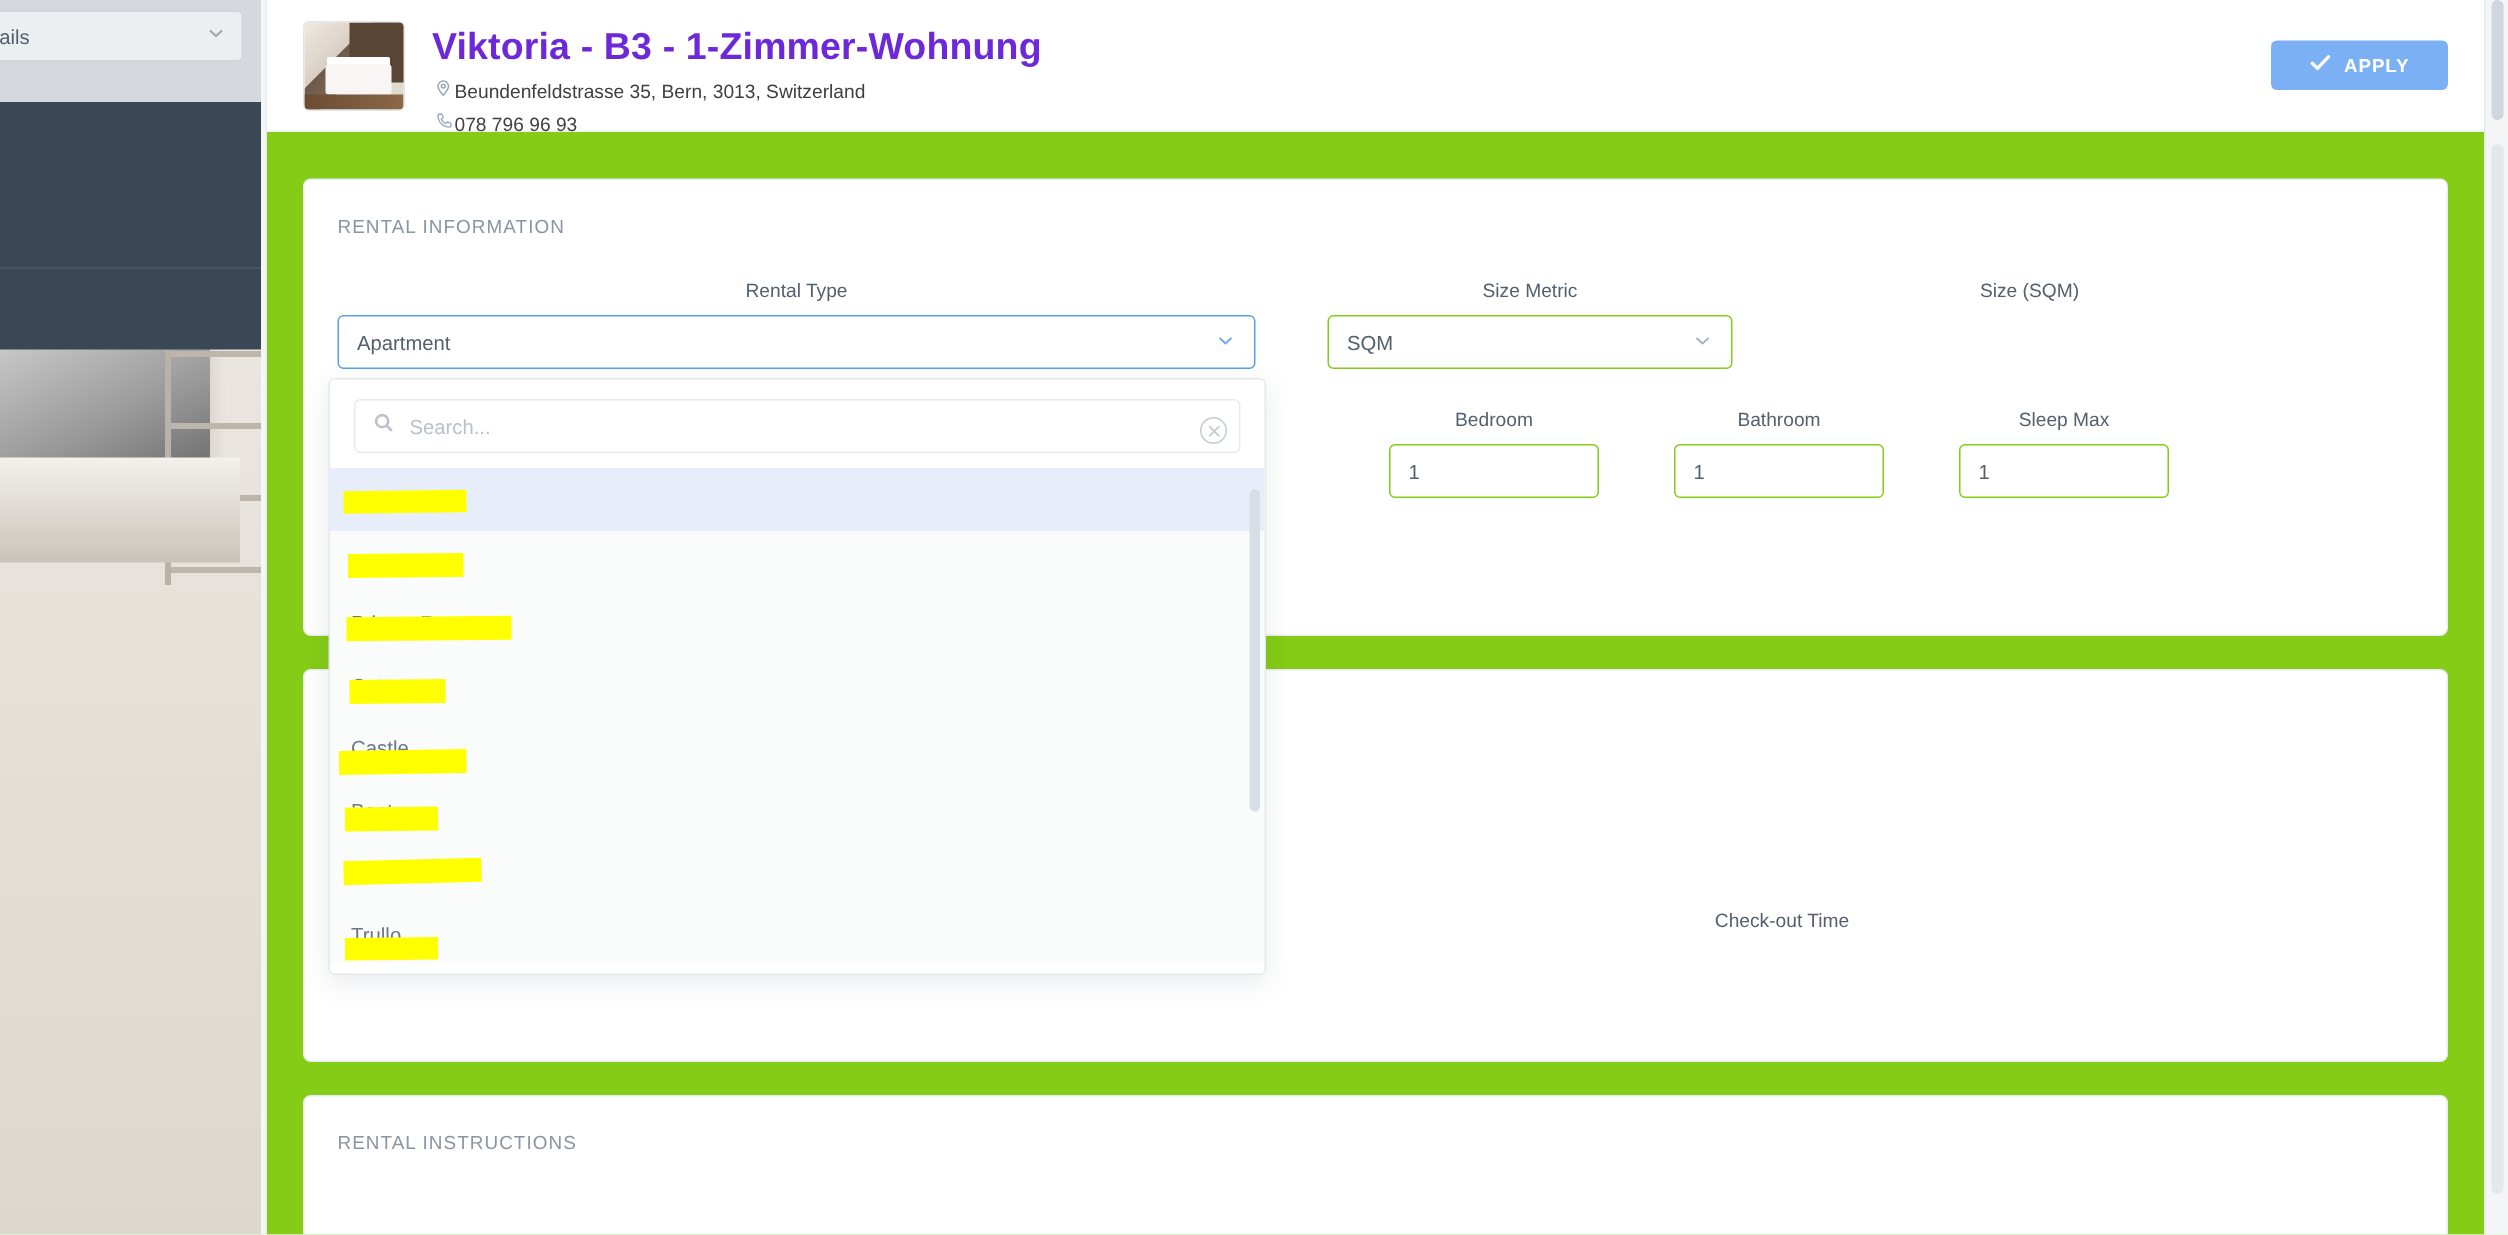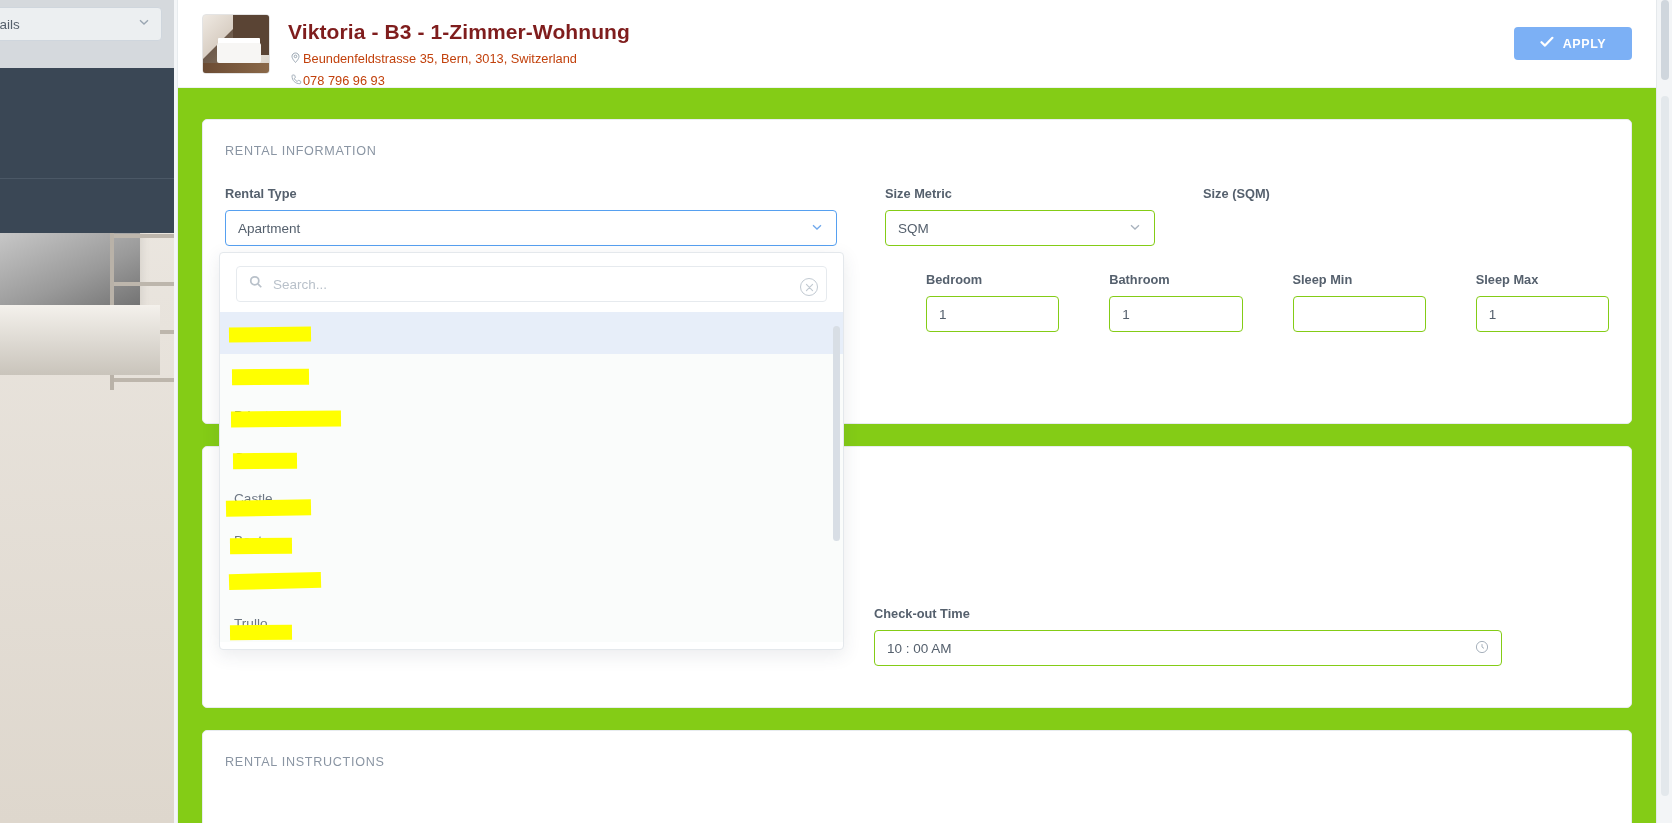--- a/index.html
+++ b/index.html
@@ -86,43 +86,43 @@
     background:#f7f6f4; border-radius:2px; box-shadow:0 -6px 0 -1px #ffffff;
   }
   .thumb-img .floor{
     position:absolute; left:0; bottom:0; width:100%; height:10px;
     background:linear-gradient(90deg,#6b4b33,#8a6848);
   }
   .thumb-img .wallpanel{
     position:absolute; left:30px; top:0; width:38px; height:40px; background:#5a4434;
   }
   .hdr-text{ margin-left:18px; }
-  .hdr-title{ font-size:21px; font-weight:bold; color:#7f1d1d; letter-spacing:.1px;margin-top:20px; }
-  .hdr-line{ display:flex; align-items:center; margin-top:7px; font-size:12.8px; color:#c2410c; }
+  .hdr-title{ font-size:25px; font-weight:bold; color:#6d28d9; letter-spacing:.1px;margin-top:20px; }
+  .hdr-line{ display:flex; margin-top:7px; font-size:12.8px; color:#404040; }
   .hdr-line .ic{ width:15px; color:#9aa6b2; display:inline-flex; justify-content:center; }
   .apply-btn{
     position:absolute; right:24px; top:27px; width:118px; height:33px;
     background:#7cb0f5; border-radius:4px; color:#fff; font-size:12.5px;
     font-weight:bold; letter-spacing:.6px; display:flex; align-items:center;
     justify-content:center; gap:9px; cursor:pointer; border:none;
   }
 
   
   .body-area{
     position:absolute; left:178px; top:88px; right:16px; bottom:0;
     background:#84cc16; padding:31px 24px 0 24px; overflow:hidden;
   }
   .card{
     background:#fff; border:1px solid #e8ecef; border-radius:5px;
     padding:24px 22px 26px 22px; margin-bottom:22px; position:relative;
   }
   .card-title{
     font-size:12.6px; letter-spacing:.7px; color:#8a95a3; margin-bottom:28px;
   }
-  .field-label{ font-size:12.8px; font-weight:bold; color:#55606d; margin-bottom:9px; }
+  .field-label{ font-size:12.8px; font-weight:normal; color:#55606d; margin-bottom:9px;text-align:center; }
   .input{
     height:36px; border:1px solid #84cc16; border-radius:4px; background:#fff;
     display:flex; align-items:center; padding:0 12px; font-size:13.5px; color:#55606d;
   }
   .input.focused{ border:1px solid #56a0f0; }
   .input .chev{ margin-left:auto; color:#a8b2bd; font-size:11px; }
   .input .clock{ margin-left:auto; color:#a8b2bd; font-size:13px; }
 
   .row1{ display:flex; gap:0; }
   .col-rental{ width:612px; }
@@ -267,47 +267,32 @@
           <div class="input">
             <span>1</span>
           </div>
         </div>
         <div class="cell">
           <div class="field-label">Bathroom</div>
           <div class="input">
             <span>1</span>
           </div>
         </div>
-        <div class="cell">
-          <div class="field-label">Sleep Min</div>
-          <div class="input">
-            <span></span>
-          </div>
-        </div>
         <div class="cell" style="width:140px;margin-right:0;">
           <div class="field-label">Sleep Max</div>
           <div class="input">
             <span>1</span>
           </div>
         </div>
       </div>
     </div>
 
     <div class="card" style="height:262px;">
       <div style="position:absolute; left:671px; top:159px; width:628px;">
         <div class="field-label">Check-out Time</div>
-        <div class="input">
-          <span>10 : 00 AM</span>
-          <span class="clock">
-            <svg width="14" height="14" viewBox="0 0 14 14">
-                <circle cx="7" cy="7" r="5.6" fill="none" stroke="#a8b2bd" stroke-width="1"></circle>
-                <path d="M7 4.1 V7 L9 8.4" fill="none" stroke="#a8b2bd" stroke-width="1"></path>
-              </svg>
-          </span>
-        </div>
       </div>
     </div>
 
     <div class="card" style="height:160px;">
       <div class="card-title">RENTAL INSTRUCTIONS</div>
     </div>
   </div>
 
   <div class="dd-panel">
     <div class="dd-search-row">

